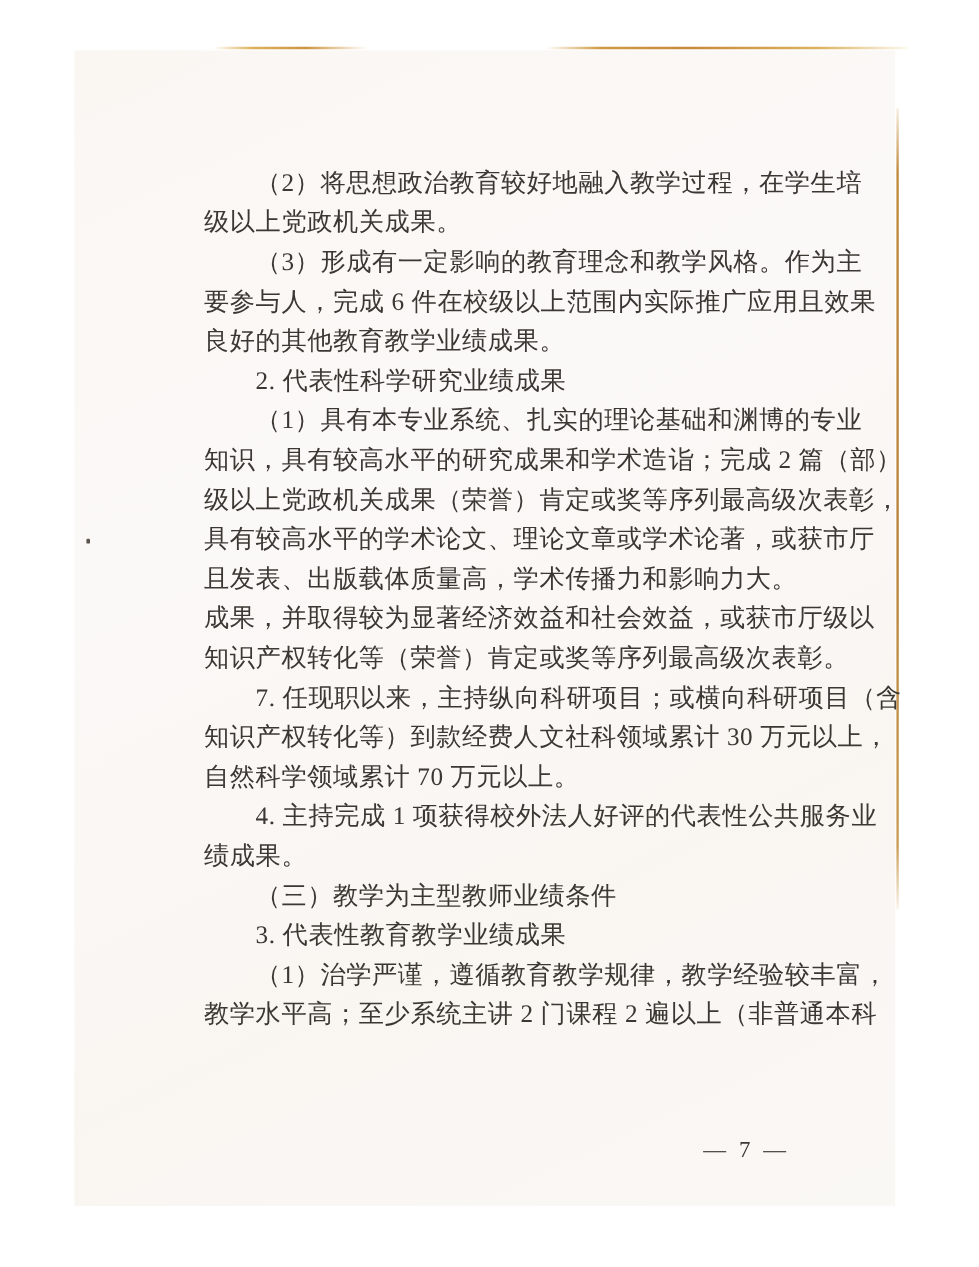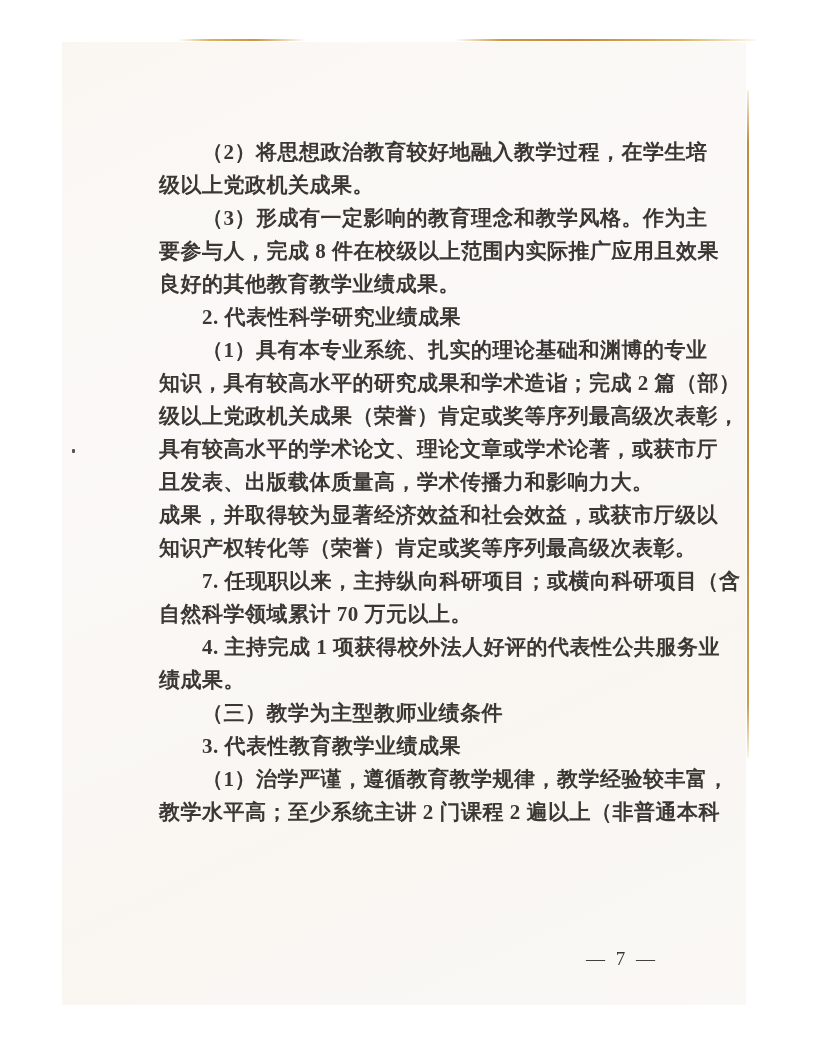--- a/index.html
+++ b/index.html
@@ -42,24 +42,23 @@
   }
   .gold-right {
     left: 747px;
     top: 90px;
     width: 2px;
     height: 668px;
     background: linear-gradient(180deg, rgba(201,151,63,0.15) 0%, #c18b3e 8%, #b8843c 55%, #c99d55 92%, rgba(201,151,63,0.1) 100%);
   }
   .textblock {
     position: absolute;
-    left: 159px;
+    left: 170px;
     top: 136px;
     width: 540px;
-    font-weight: bold;
   }
   .line {
     height: 33px;
     line-height: 33px;
     font-size: 21px;
     letter-spacing: 0.5px;
     color: #3b3733;
     white-space: nowrap;
   }
   .line.indent {
@@ -91,31 +90,32 @@
 
 <div class="gold-line gold-top-a"></div>
 <div class="gold-line gold-top-b"></div>
 <div class="gold-line gold-right"></div>
 <div class="speck"></div>
 
 <div class="textblock">
   <div class="line indent">（2）将思想政治教育较好地融入教学过程，在学生培</div>
   <div class="line">级以上党政机关成果。</div>
   <div class="line indent">（3）形成有一定影响的教育理念和教学风格。作为主</div>
-  <div class="line">要参与人，完成 8 件在校级以上范围内实际推广应用且效果</div>
+  <div class="line">要参与人，完成 6 件在校级以上范围内实际推广应用且效果</div>
   <div class="line">良好的其他教育教学业绩成果。</div>
   <div class="line indent">2. 代表性科学研究业绩成果</div>
   <div class="line indent">（1）具有本专业系统、扎实的理论基础和渊博的专业</div>
   <div class="line">知识，具有较高水平的研究成果和学术造诣；完成 2 篇（部）</div>
   <div class="line">级以上党政机关成果（荣誉）肯定或奖等序列最高级次表彰，</div>
   <div class="line">具有较高水平的学术论文、理论文章或学术论著，或获市厅</div>
   <div class="line">且发表、出版载体质量高，学术传播力和影响力大。</div>
   <div class="line">成果，并取得较为显著经济效益和社会效益，或获市厅级以</div>
   <div class="line">知识产权转化等（荣誉）肯定或奖等序列最高级次表彰。</div>
   <div class="line indent">7. 任现职以来，主持纵向科研项目；或横向科研项目（含</div>
+  <div class="line">知识产权转化等）到款经费人文社科领域累计 30 万元以上，</div>
   <div class="line">自然科学领域累计 70 万元以上。</div>
   <div class="line indent">4. 主持完成 1 项获得校外法人好评的代表性公共服务业</div>
   <div class="line">绩成果。</div>
   <div class="line indent">（三）教学为主型教师业绩条件</div>
   <div class="line indent">3. 代表性教育教学业绩成果</div>
   <div class="line indent">（1）治学严谨，遵循教育教学规律，教学经验较丰富，</div>
   <div class="line">教学水平高；至少系统主讲 2 门课程 2 遍以上（非普通本科</div>
 </div>
 
 <div class="pagenum">— 7 —</div>

